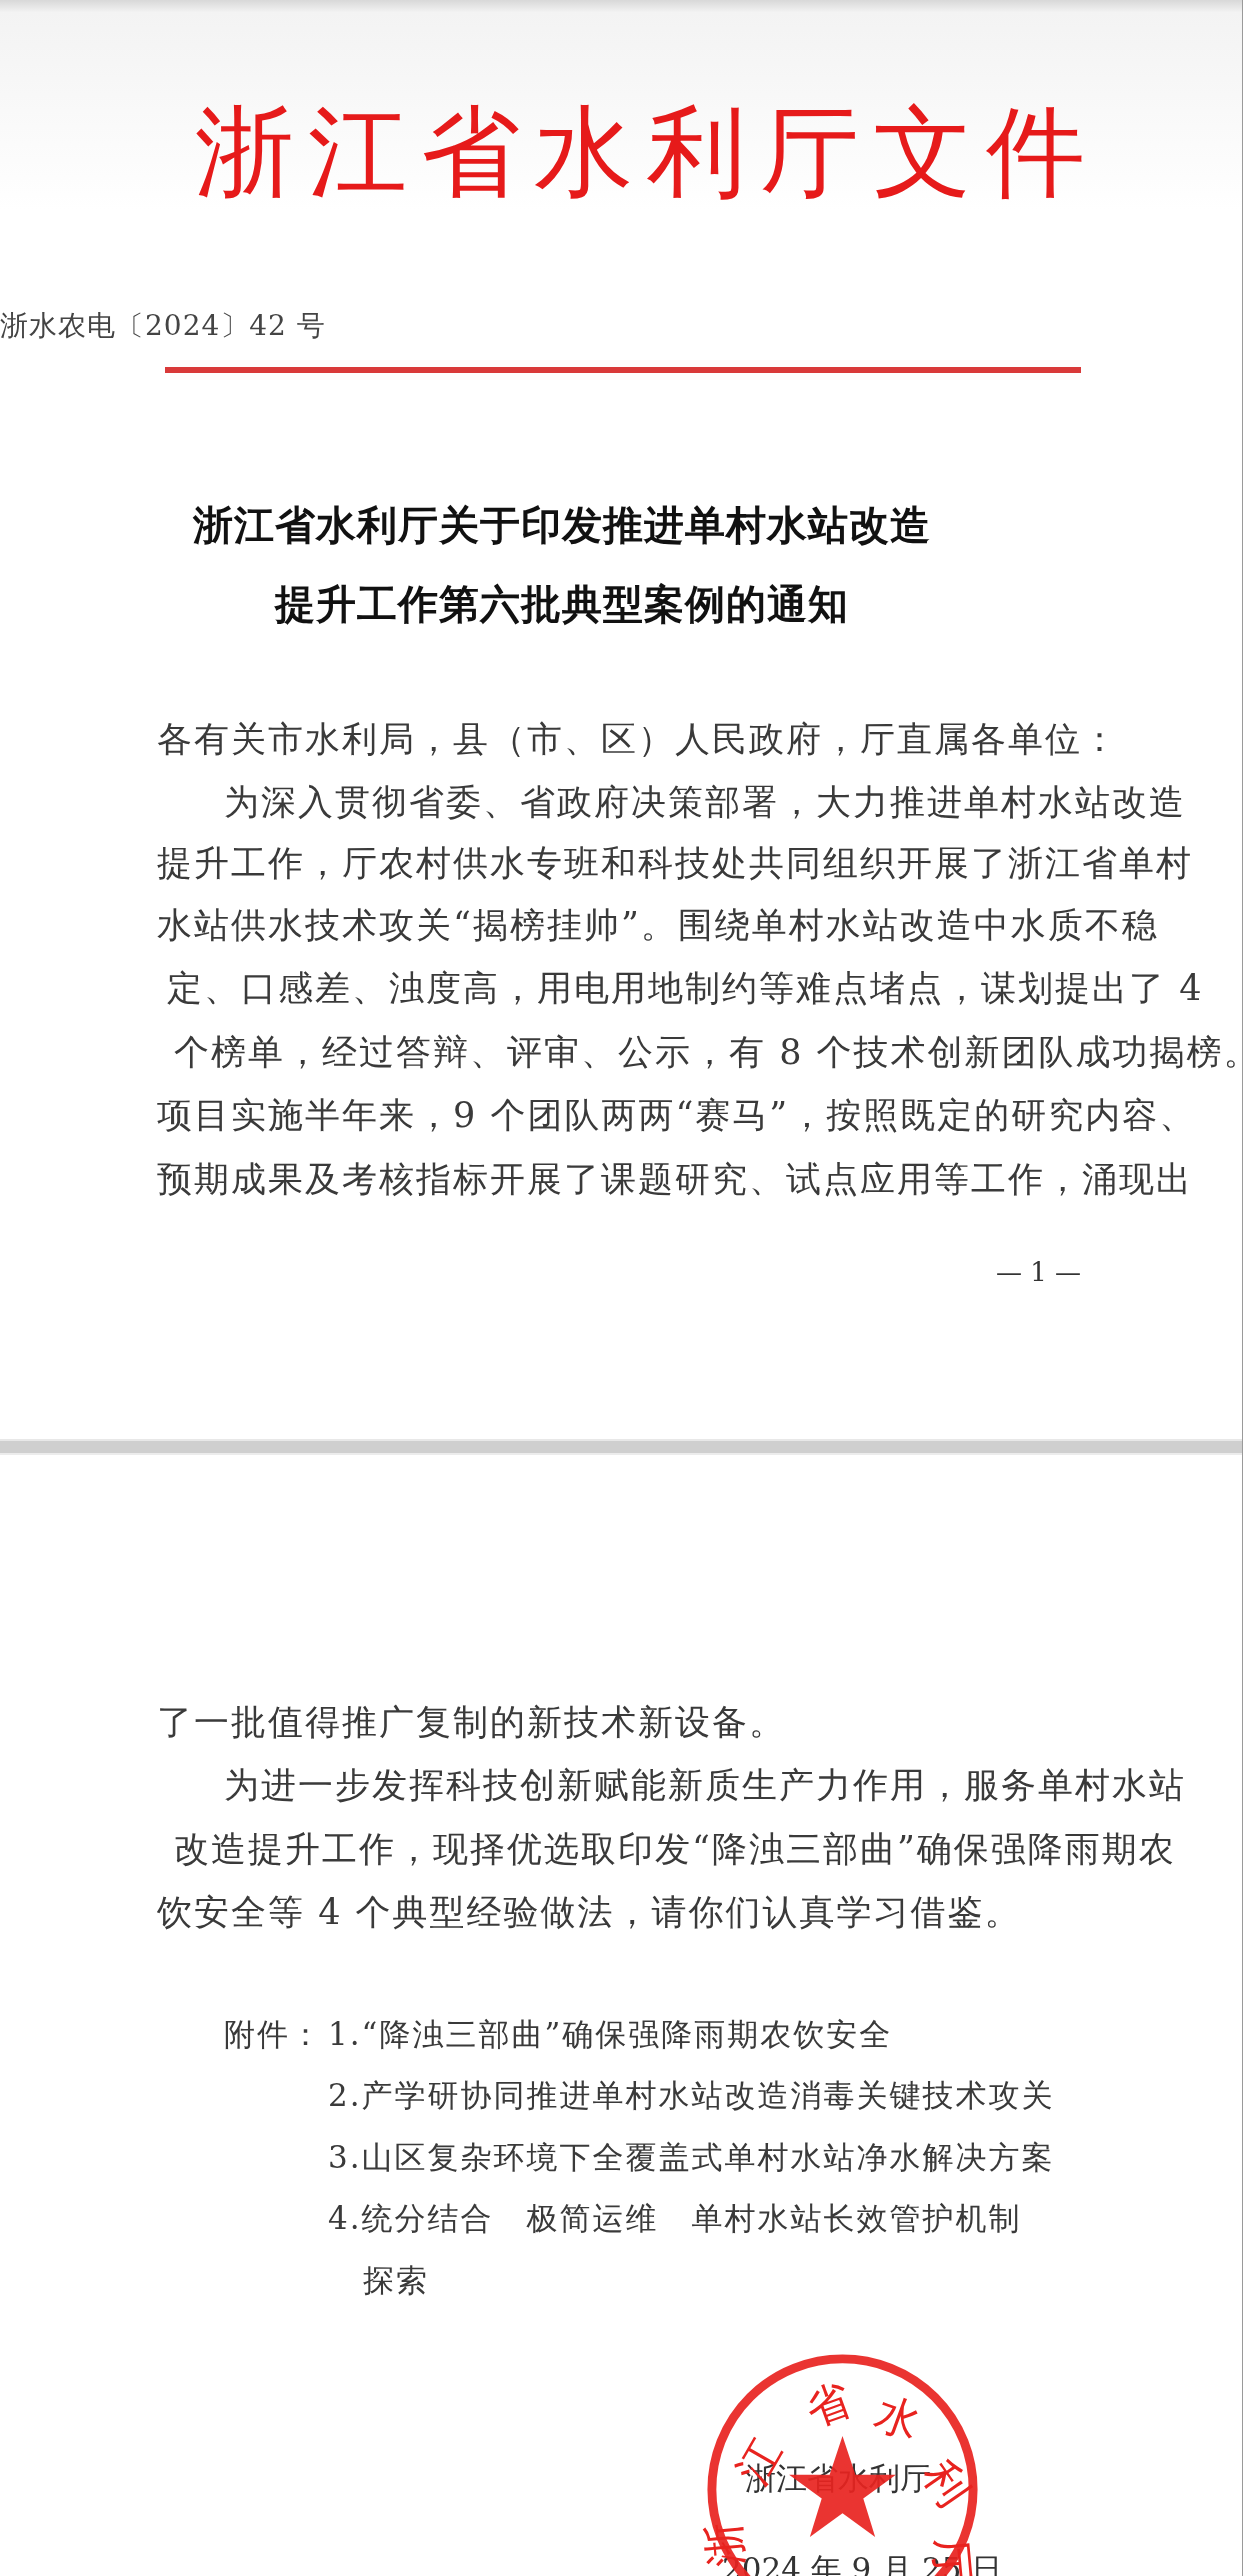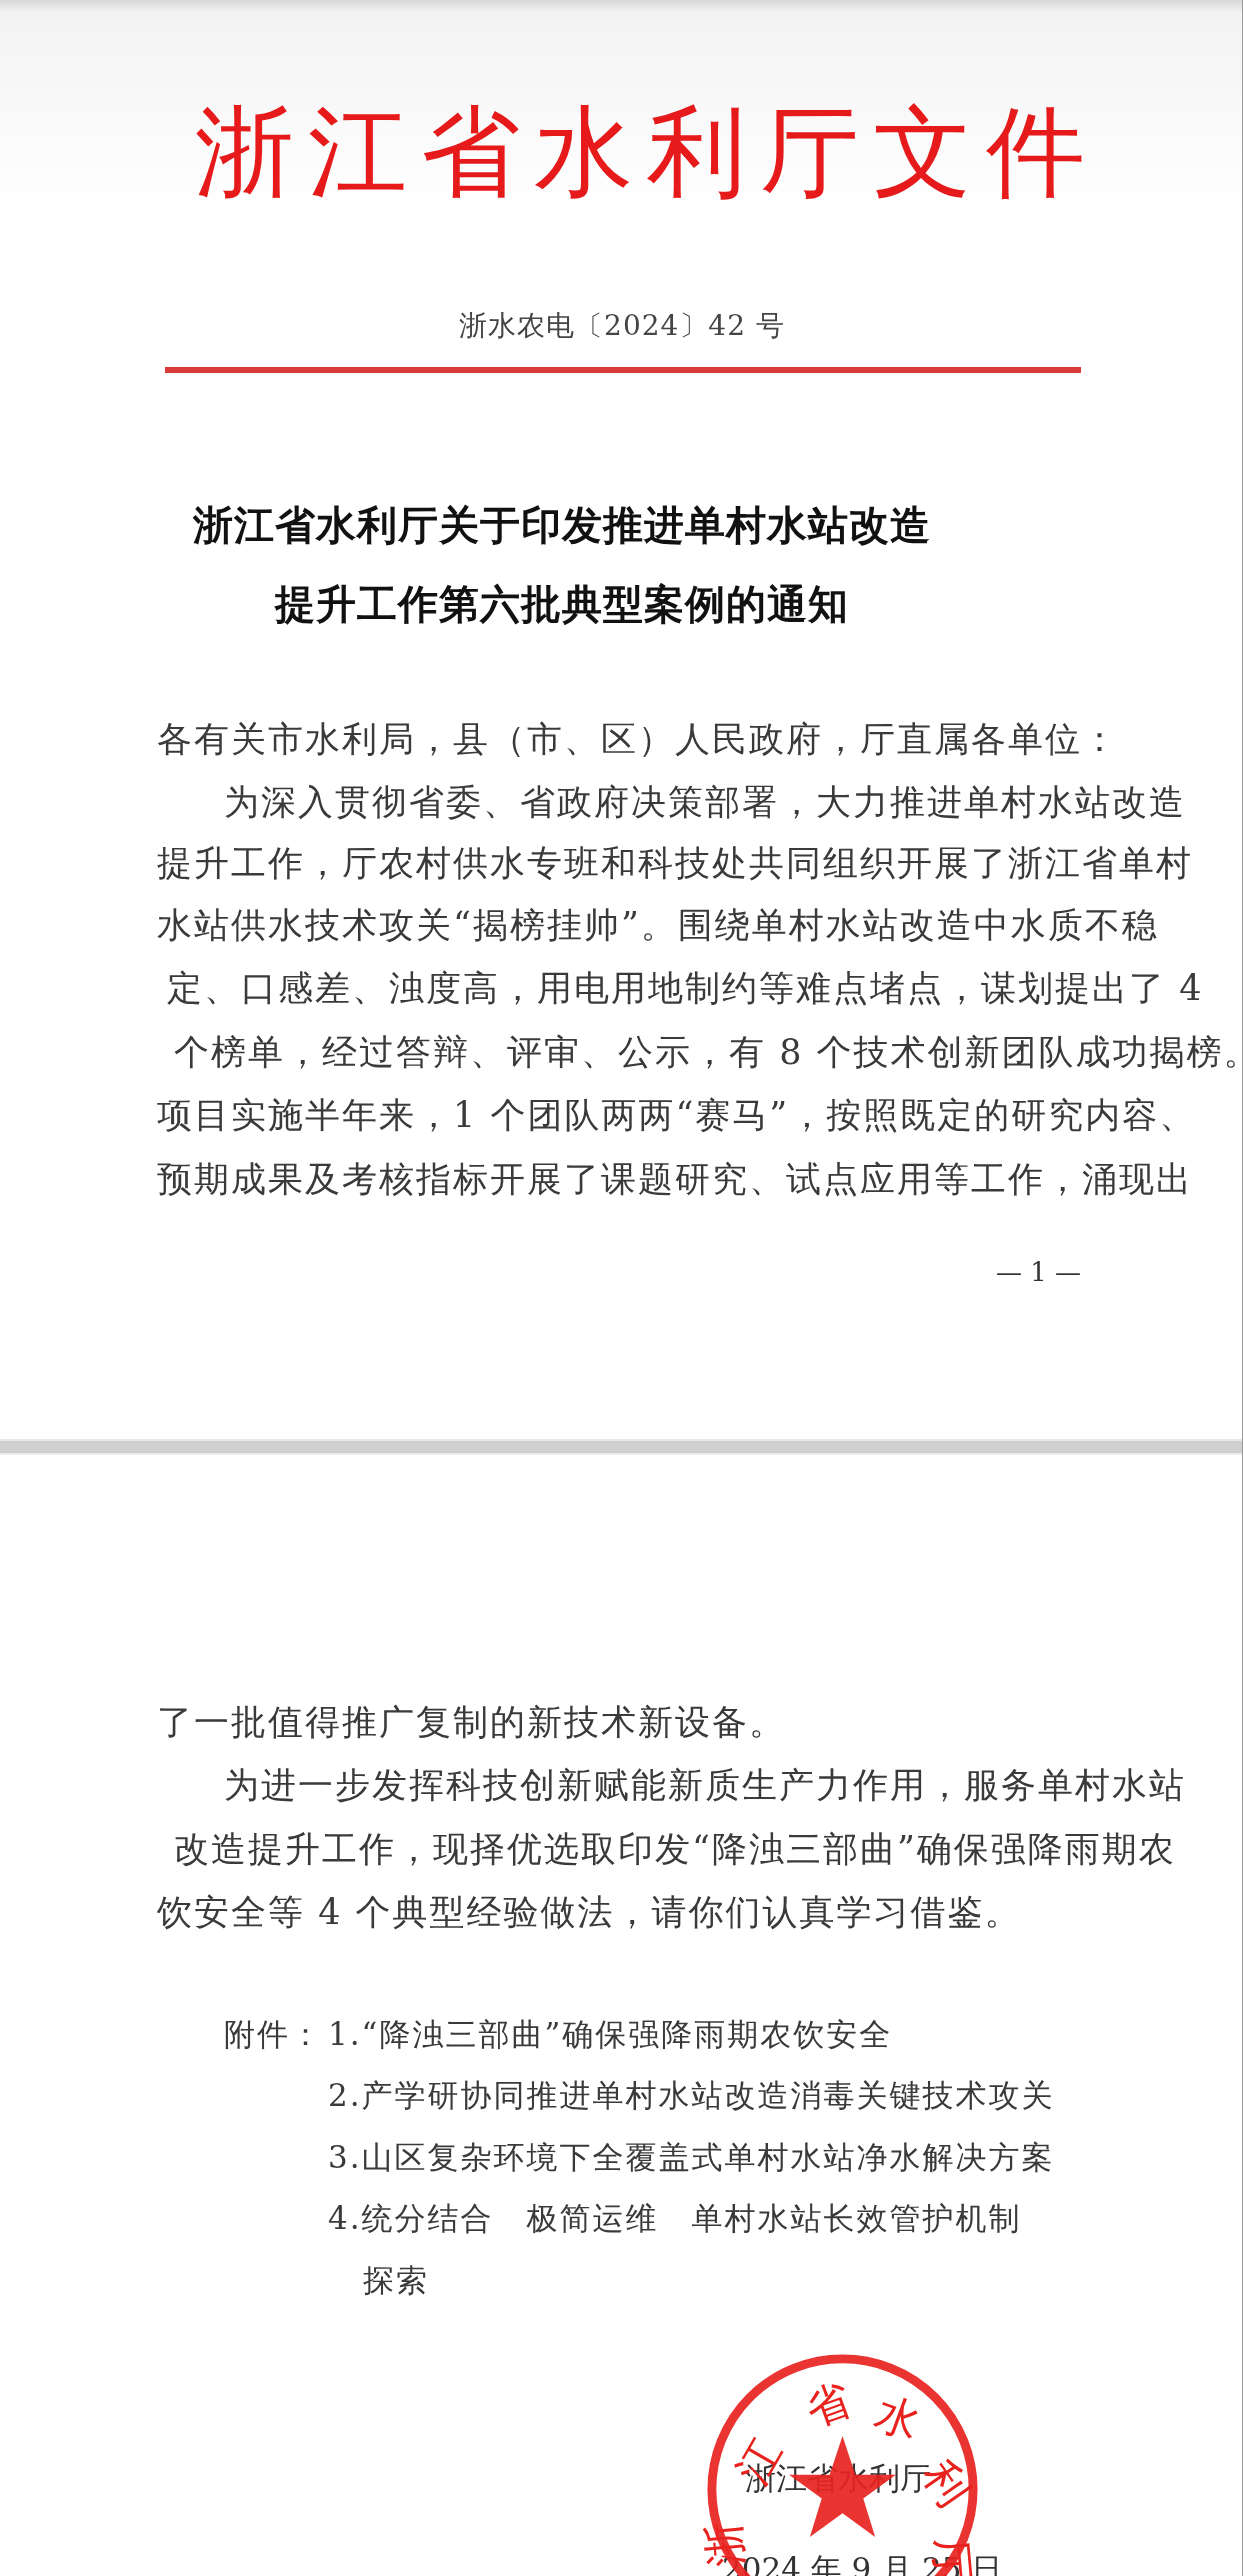--- a/index.html
+++ b/index.html
@@ -3,21 +3,21 @@
 <meta charset="utf-8">
 <style>
   html, body { margin:0; padding:0; }
   body { width:1244px; height:2576px; background:#ffffff; position:relative; overflow:hidden;
          font-family:"DejaVu Serif", "Liberation Serif", serif; color:#333; }
   .topband { position:absolute; left:0; top:0; width:1244px; height:12px; background:linear-gradient(#d8d8d8,#f2f2f2); }
   .page1bg { position:absolute; left:0; top:12px; width:1244px; height:198px; background:linear-gradient(#f3f3f3,#ffffff); }
   .rightedge { position:absolute; right:0; top:0; width:2px; height:2576px; background:#9a9a9a; }
   .masthead { position:absolute; left:0; top:87px; width:1244px; text-align:center; color:#e61a1a;
               font-size:99px; letter-spacing:14px; font-family:"DejaVu Serif", serif; line-height:129px; font-weight:normal;padding-left:25px; }
-  .docno { position:absolute; left:0; top:307px; width:1244px; text-align:center; font-size:28px; color:#444; letter-spacing:1px; }
+  .docno { position:absolute; left:0; top:307px; width:1244px; text-align:left; font-size:28px; color:#444; letter-spacing:1px; }
   .redline { position:absolute; left:165px; top:367px; width:916px; height:6px; background:#d93a3a; }
   .title { position:absolute; left:0; width:1124px; text-align:center; font-size:40px; font-weight:bold; color:#111; letter-spacing:1px; }
   .body-line { position:absolute; left:157px; font-size:35px; color:#3a3a3a; white-space:nowrap; letter-spacing:2px; }
   .indent { left:224px; }
   .pagenum { position:absolute; left:996px; top:1257px; font-size:26px; color:#333; }
   .separator { position:absolute; left:0; top:1439px; width:1242px; height:12px; background:#cfcfcf; border-top:2px solid #e8e8e8; border-bottom:2px solid #ececec; }
   .att-label { position:absolute; left:224px; font-size:31px; color:#3a3a3a; letter-spacing:2px; }
   .att-item { position:absolute; left:328px; font-size:31px; color:#3a3a3a; white-space:nowrap; letter-spacing:2px; }
   .seal { position:absolute; left:702px; top:2349px; width:282px; height:282px; }
   .sign { position:absolute; font-size:31px; color:#333; white-space:nowrap; }
@@ -35,21 +35,21 @@
 
 <div class="title" style="top:498px;">浙江省水利厅关于印发推进单村水站改造</div>
 <div class="title" style="top:577px;">提升工作第六批典型案例的通知</div>
 
 <div class="body-line" style="top:716px;">各有关市水利局，县（市、区）人民政府，厅直属各单位：</div>
 <div class="body-line indent" style="top:779px;">为深入贯彻省委、省政府决策部署，大力推进单村水站改造</div>
 <div class="body-line" style="top:840px;">提升工作，厅农村供水专班和科技处共同组织开展了浙江省单村</div>
 <div class="body-line" style="top:902px;">水站供水技术攻关“揭榜挂帅”。围绕单村水站改造中水质不稳</div>
 <div class="body-line" style="top:965px;margin-left:10px;">定、口感差、浊度高，用电用地制约等难点堵点，谋划提出了 4</div>
 <div class="body-line" style="top:1029px;margin-left:17px;">个榜单，经过答辩、评审、公示，有 8 个技术创新团队成功揭榜。</div>
-<div class="body-line" style="top:1092px;">项目实施半年来，1 个团队两两“赛马”，按照既定的研究内容、</div>
+<div class="body-line" style="top:1092px;">项目实施半年来，9 个团队两两“赛马”，按照既定的研究内容、</div>
 <div class="body-line" style="top:1156px;">预期成果及考核指标开展了课题研究、试点应用等工作，涌现出</div>
 
 <div class="pagenum">— 1 —</div>
 
 <div class="separator"></div>
 
 <div class="body-line" style="top:1699px;">了一批值得推广复制的新技术新设备。</div>
 <div class="body-line indent" style="top:1762px;">为进一步发挥科技创新赋能新质生产力作用，服务单村水站</div>
 <div class="body-line" style="top:1826px;margin-left:17px;">改造提升工作，现择优选取印发“降浊三部曲”确保强降雨期农</div>
 <div class="body-line" style="top:1889px;">饮安全等 4 个典型经验做法，请你们认真学习借鉴。</div>

